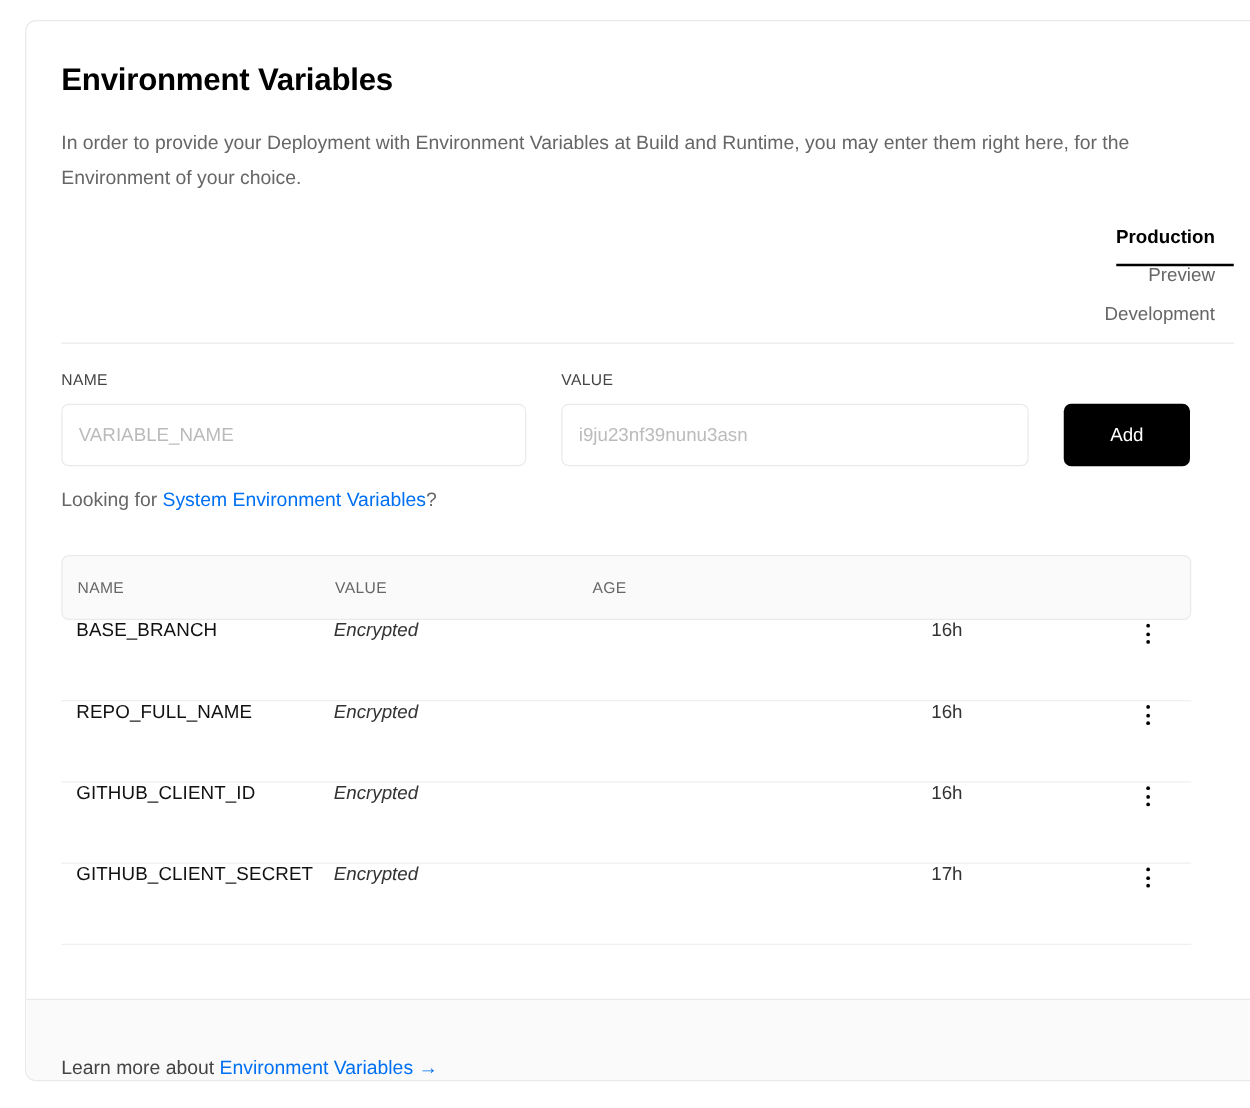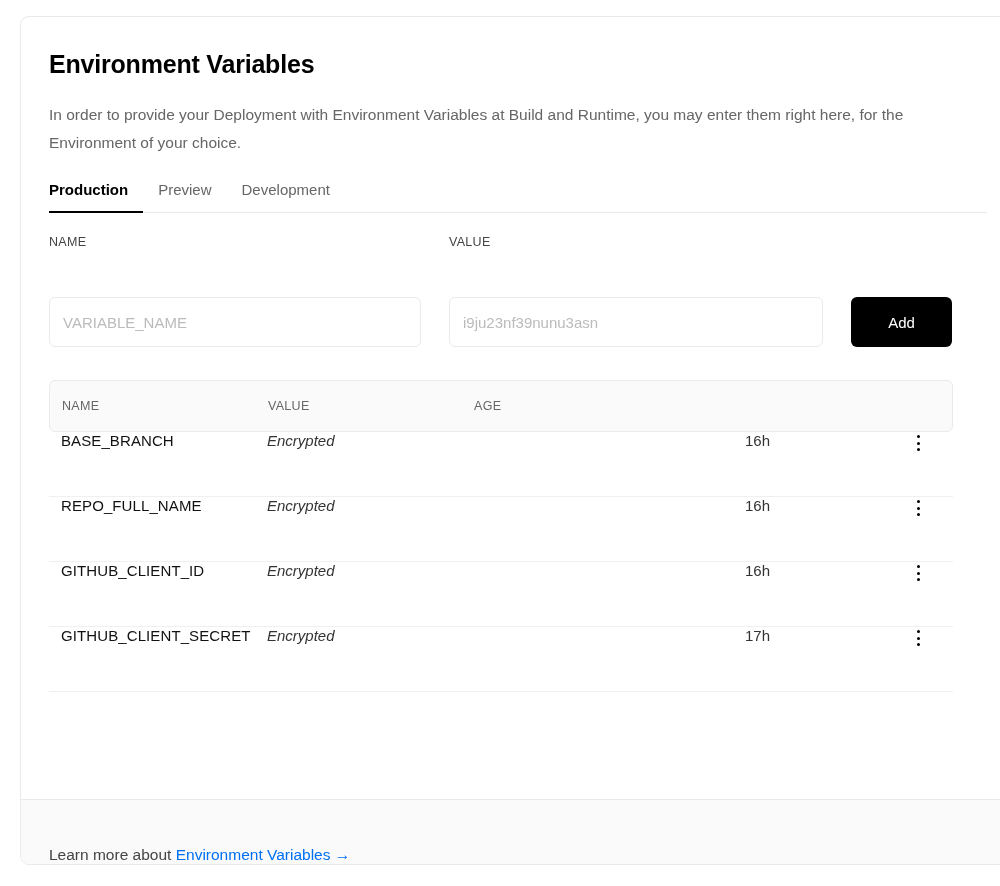--- a/index.html
+++ b/index.html
@@ -50,20 +50,21 @@
     max-width: 906px;
   }
 
   
   .tabs {
     margin-top: 24px;
     display: flex;
     align-items: flex-end;
     border-bottom: 1px solid #eaeaea;
     gap: 0;
+    flex-direction: column;
   }
   .tab {
     font-size: 15px;
     line-height: 18px;
     color: #666666;
     padding: 0 15px 12px 15px;
     cursor: pointer;
     border-bottom: 2px solid transparent;
     margin-bottom: -1px;
     white-space: nowrap;
@@ -97,21 +98,20 @@
     height: 50px;
     border: 1px solid #eaeaea;
     border-radius: 6px;
     background: #ffffff;
     padding: 0 13px;
     font-family: "Liberation Sans", sans-serif;
     font-size: 15px;
     color: #000000;
     outline: none;
     width: 100%;
-    margin-top: 36px;
   }
   .text-input::placeholder { color: #bbbbbb; }
 
   .add-button {
     height: 50px;
     width: 101px;
     background: #000000;
     color: #ffffff;
     border: none;
     border-radius: 6px;
@@ -245,20 +245,23 @@
       </div>
 
       <div class="field value-field">
         <span class="field-label">VALUE</span>
         <input class="text-input" type="text" placeholder="i9ju23nf39nunu3asn" style="">
       </div>
 
       <button class="add-button">Add</button>
     </div>
 
+    <div class="looking-for">
+      <span>Looking for </span><a class="link">System Environment Variables</a><span>?</span>
+    </div>
 
     <div class="table">
 
       <div class="table-head">
         <div class="th col-name">NAME</div>
         <div class="th col-value">VALUE</div>
         <div class="th col-age">AGE</div>
         <div class="col-menu"></div>
       </div>
 

